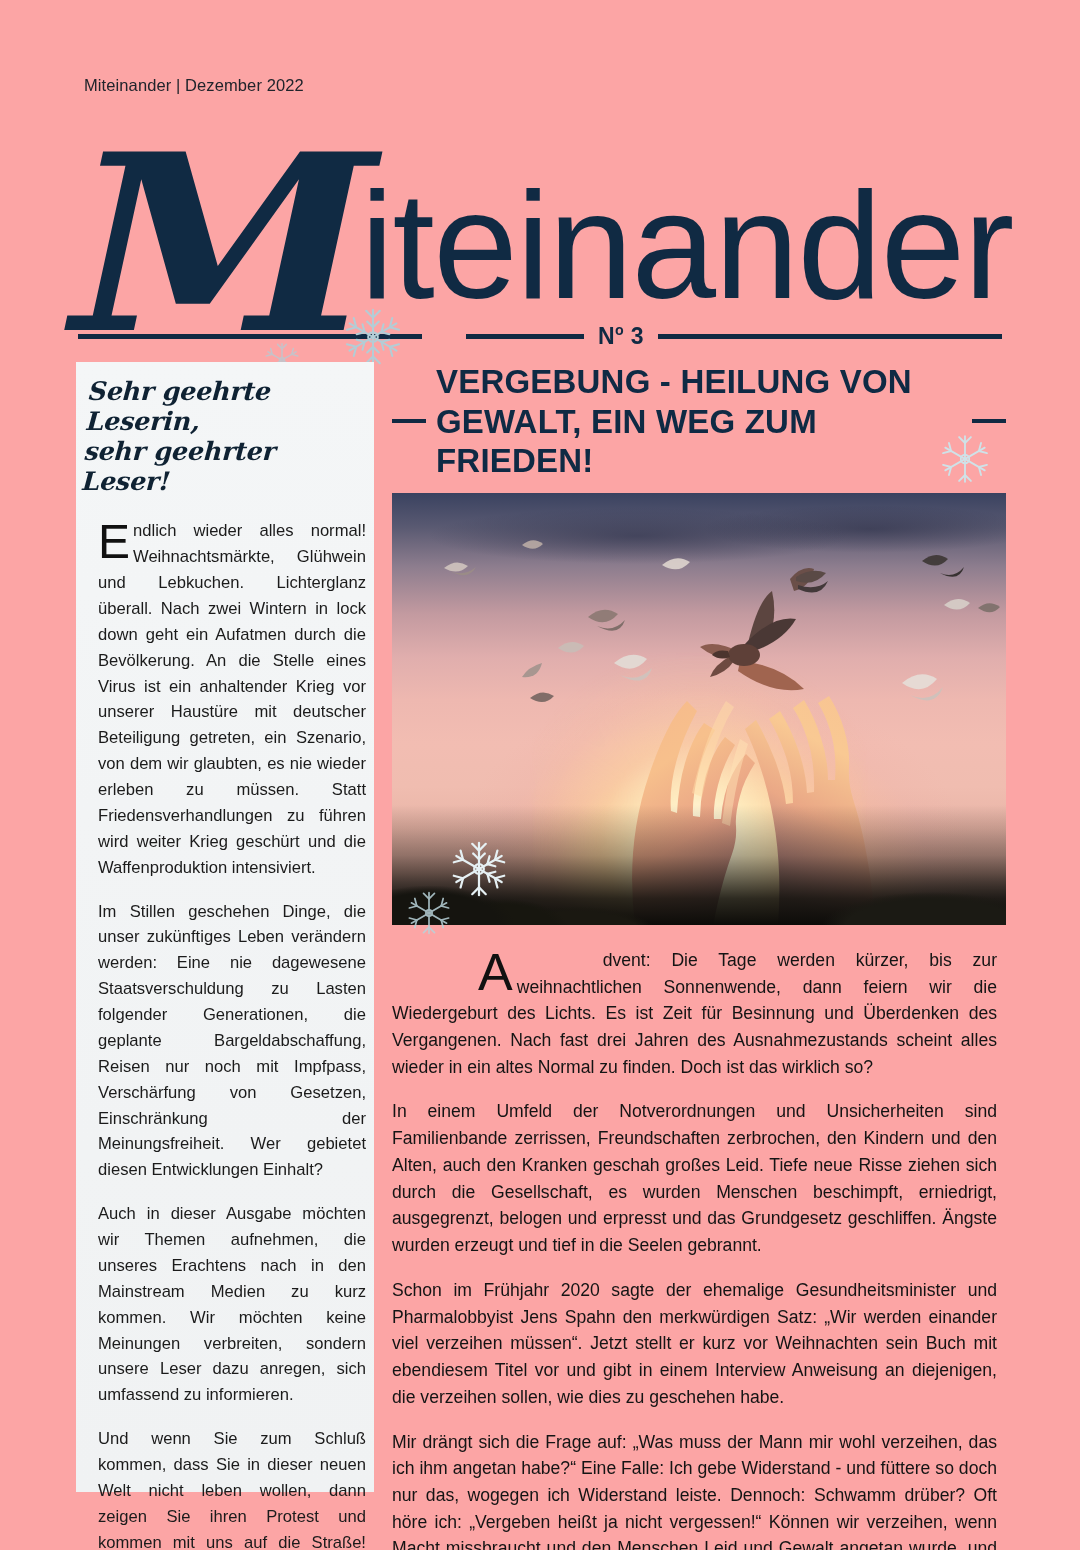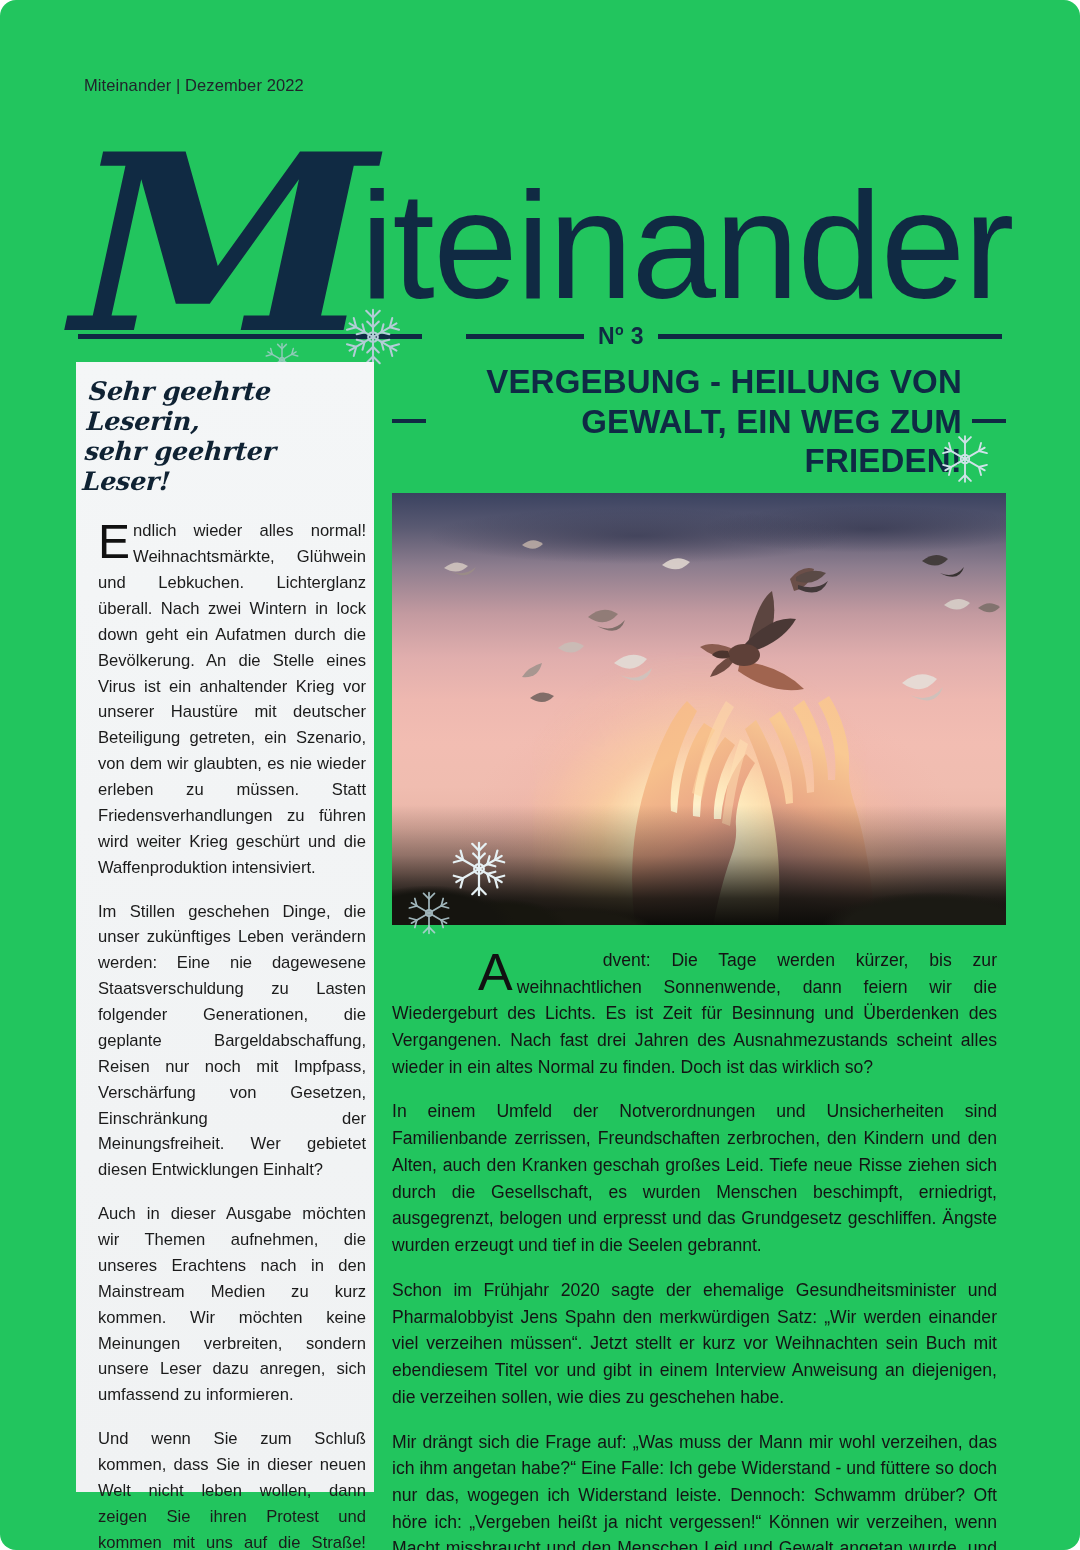--- a/index.html
+++ b/index.html
@@ -12,22 +12,21 @@
     height: 1550px;
     position: relative;
     font-family: "Liberation Sans", sans-serif;
     color: #1a1a1a;
     overflow: hidden;
   }
 
   .page {
     position: absolute;
     inset: 0;
-    background: #22c55e;
-    border-radius: 16px;
+    background: #fca5a5;
   }
 
   
   .kicker {
     position: absolute;
     left: 84px;
     top: 76px;
     font-size: 16.5px;
     letter-spacing: 0.1px;
     color: #20242b;
@@ -170,21 +169,21 @@
     gap: 0;
     margin-bottom: 12px;
   }
   .headline-wrap .hrule {
     height: 4px;
     background: #102a43;
     flex: 0 0 34px;
   }
   .headline {
     flex: 1 1 auto;
-    text-align: right;
+    text-align: left;
     font-size: 33px;
     font-weight: 700;
     line-height: 1.2;
     color: #0f2a44;
     letter-spacing: 0.2px;
     padding: 0 10px;
     margin: 0;
     text-transform: uppercase;
   }
 

